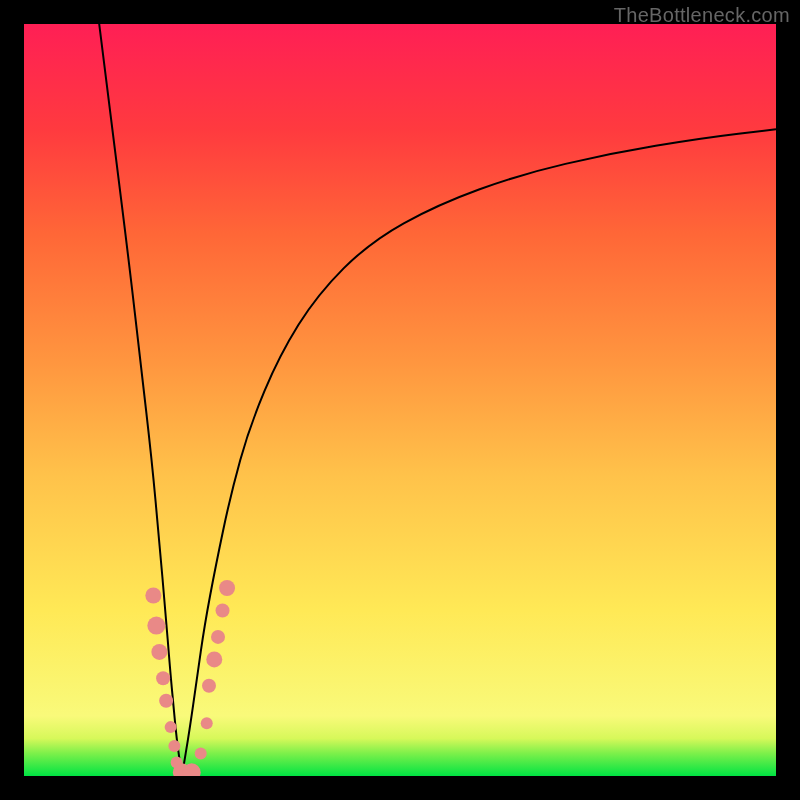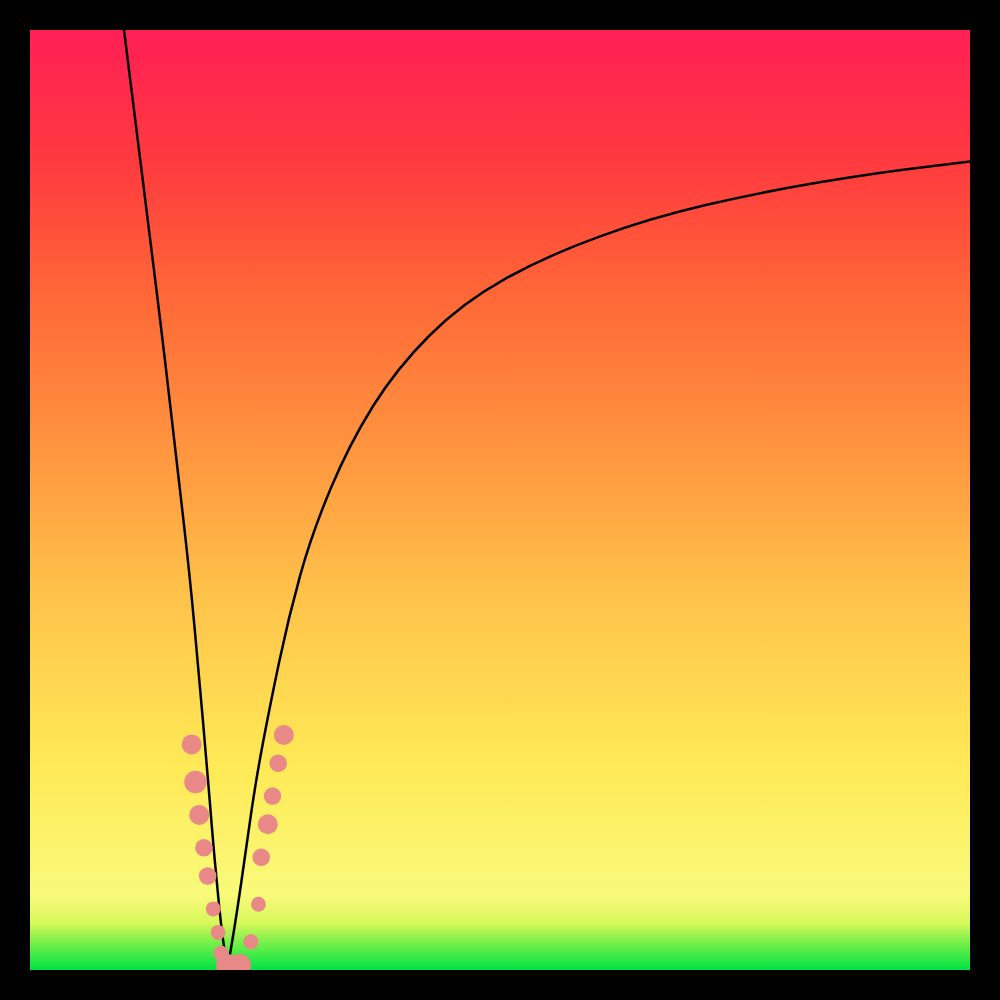--- a/index.html
+++ b/index.html
@@ -58,20 +58,21 @@
     width: 100%;
     height: 100%;
     z-index: 20;
   }
 </style>
 </head>
 <body>
 
 <div class="frame">
 
+  <div class="watermark">TheBottleneck.com</div>
 
   <div class="plot">
 
     <svg class="gradient-bg" viewBox="0 0 752 752" preserveAspectRatio="none">
       <defs>
         <linearGradient id="bg-grad" x1="0" y1="1" x2="0" y2="0">
             <stop offset="0%" stop-color="#00e343"></stop>
             <stop offset="3%" stop-color="#7cf04a"></stop>
             <stop offset="5%" stop-color="#d7f85a"></stop>
             <stop offset="8%" stop-color="#f9fa7a"></stop>

